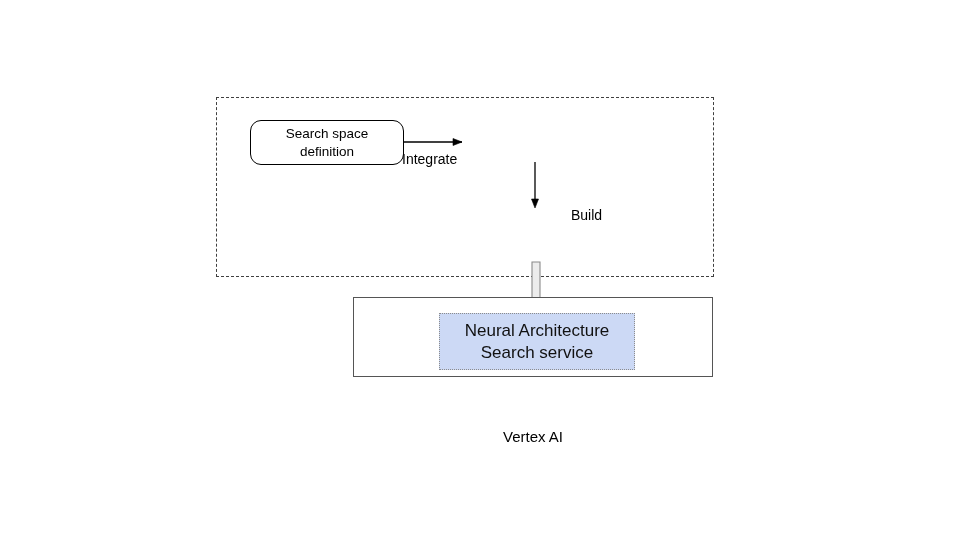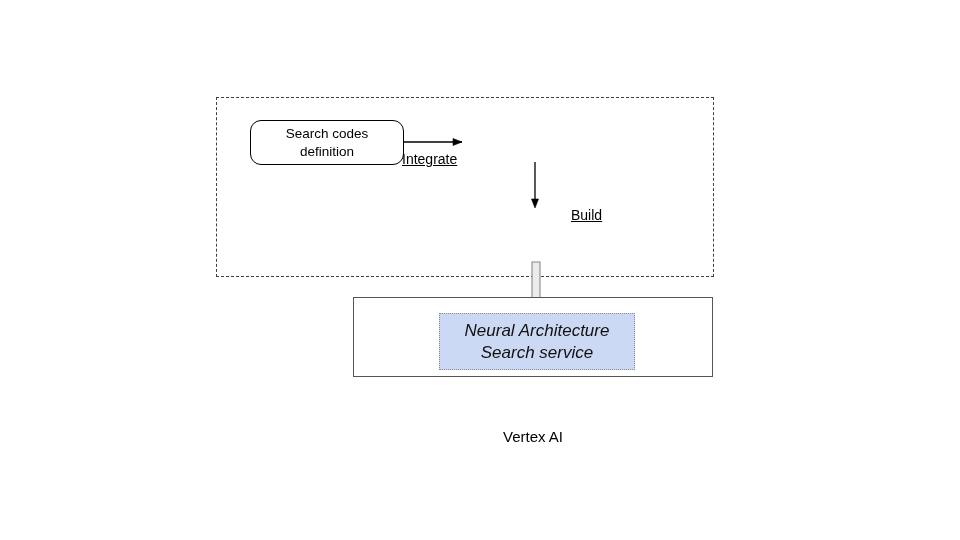--- a/index.html
+++ b/index.html
@@ -90,41 +90,39 @@
 
   .node-nas {
     left: 439px;
     top: 313px;
     width: 196px;
     height: 57px;
     border: 1.6px dotted #8c8c8c;
     background: #ccd9f5;
     font-size: 17px;
     color: #111111;
-    font-style: italic;
   }
 
   .vertex-caption {
     position: absolute;
     left: 353px;
     top: 380px;
     width: 360px;
     text-align: center;
     font-size: 15px;
     color: #000000;
     margin-top: 48px;
   }
 
   
   .edge-label {
     position: absolute;
     font-size: 14px;
     color: #000000;
     white-space: nowrap;
-    text-decoration: underline;
   }
 
   .label-integrate {
     left: 402px;
     top: 151px;
   }
 
   .label-build {
     left: 571px;
     top: 174px;
@@ -165,21 +163,21 @@
                L 540 262
                L 540 300
                L 545 300
                L 536 312
                L 527 300
                L 532 300
                Z" fill="#ececec" stroke="#8a8a8a" stroke-width="1.1" stroke-linejoin="miter"></path>
     </g>
   </svg>
 
-  <div class="node node-rounded node-search-space">Search codes
+  <div class="node node-rounded node-search-space">Search space
 definition</div>
 
 
   <div class="edge-label label-integrate">Integrate</div>
 
   <div class="edge-label label-build">Build</div>
 
 
   <div class="vertex-panel"></div>
 

